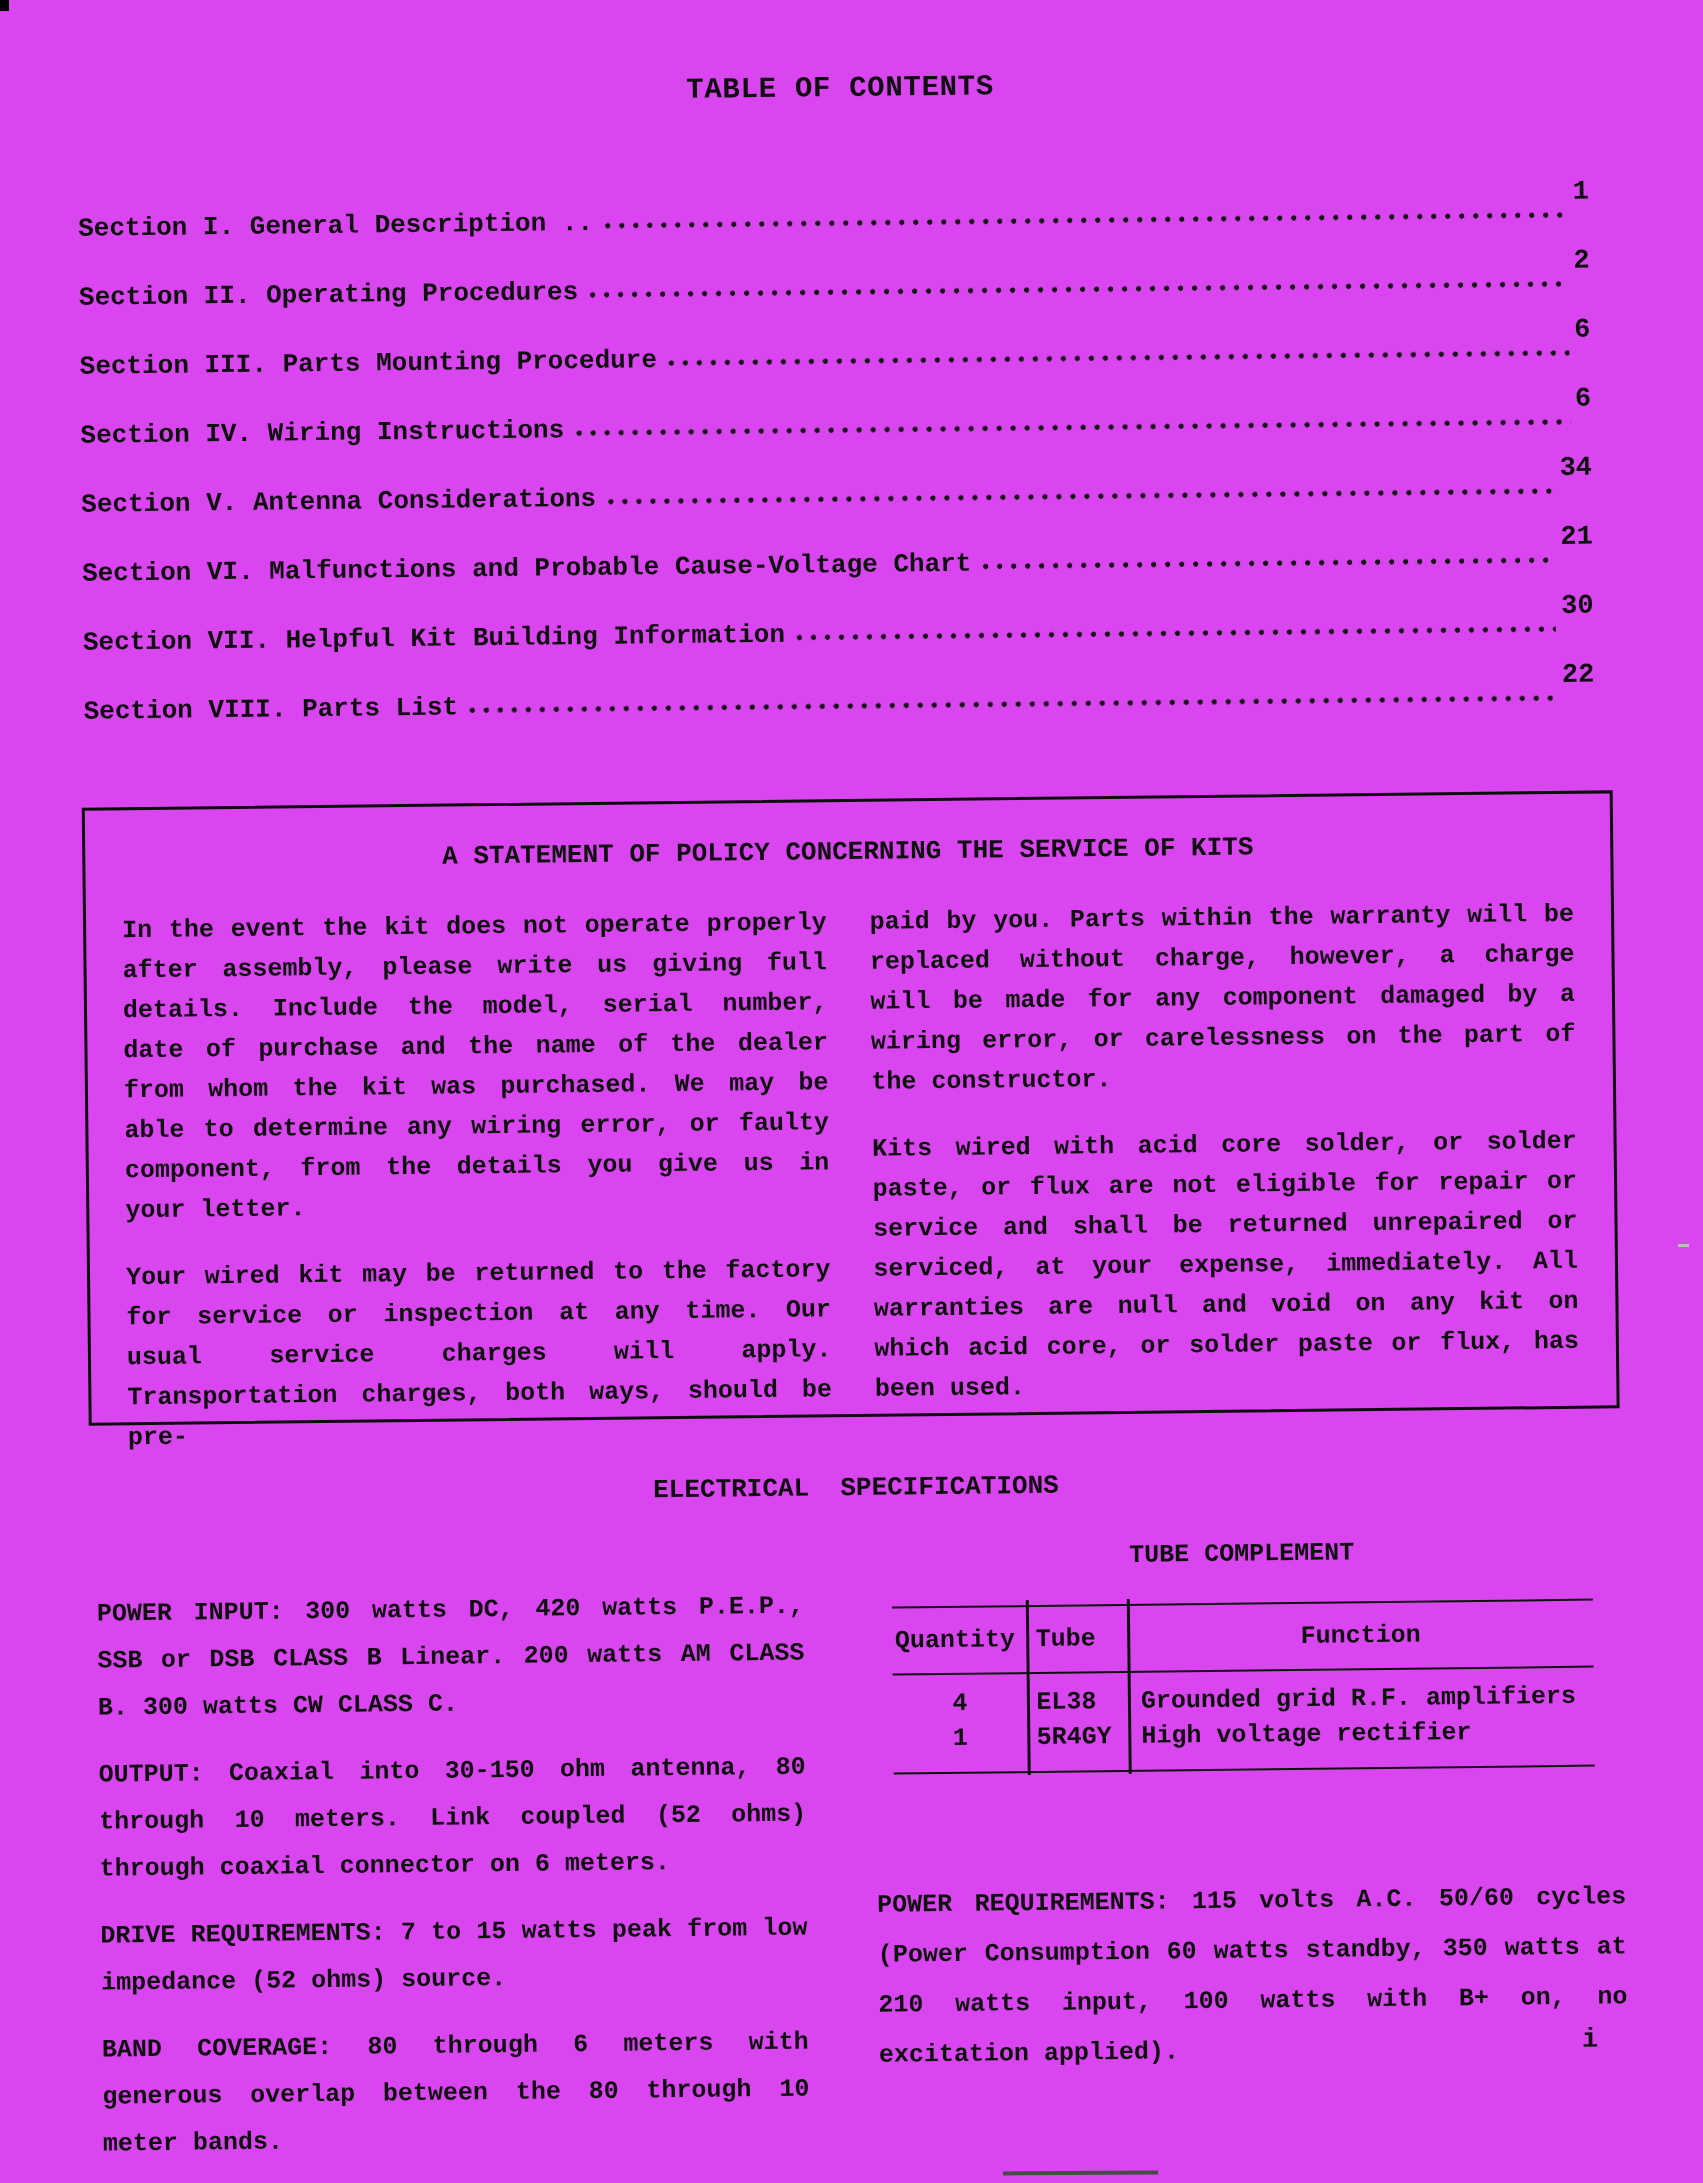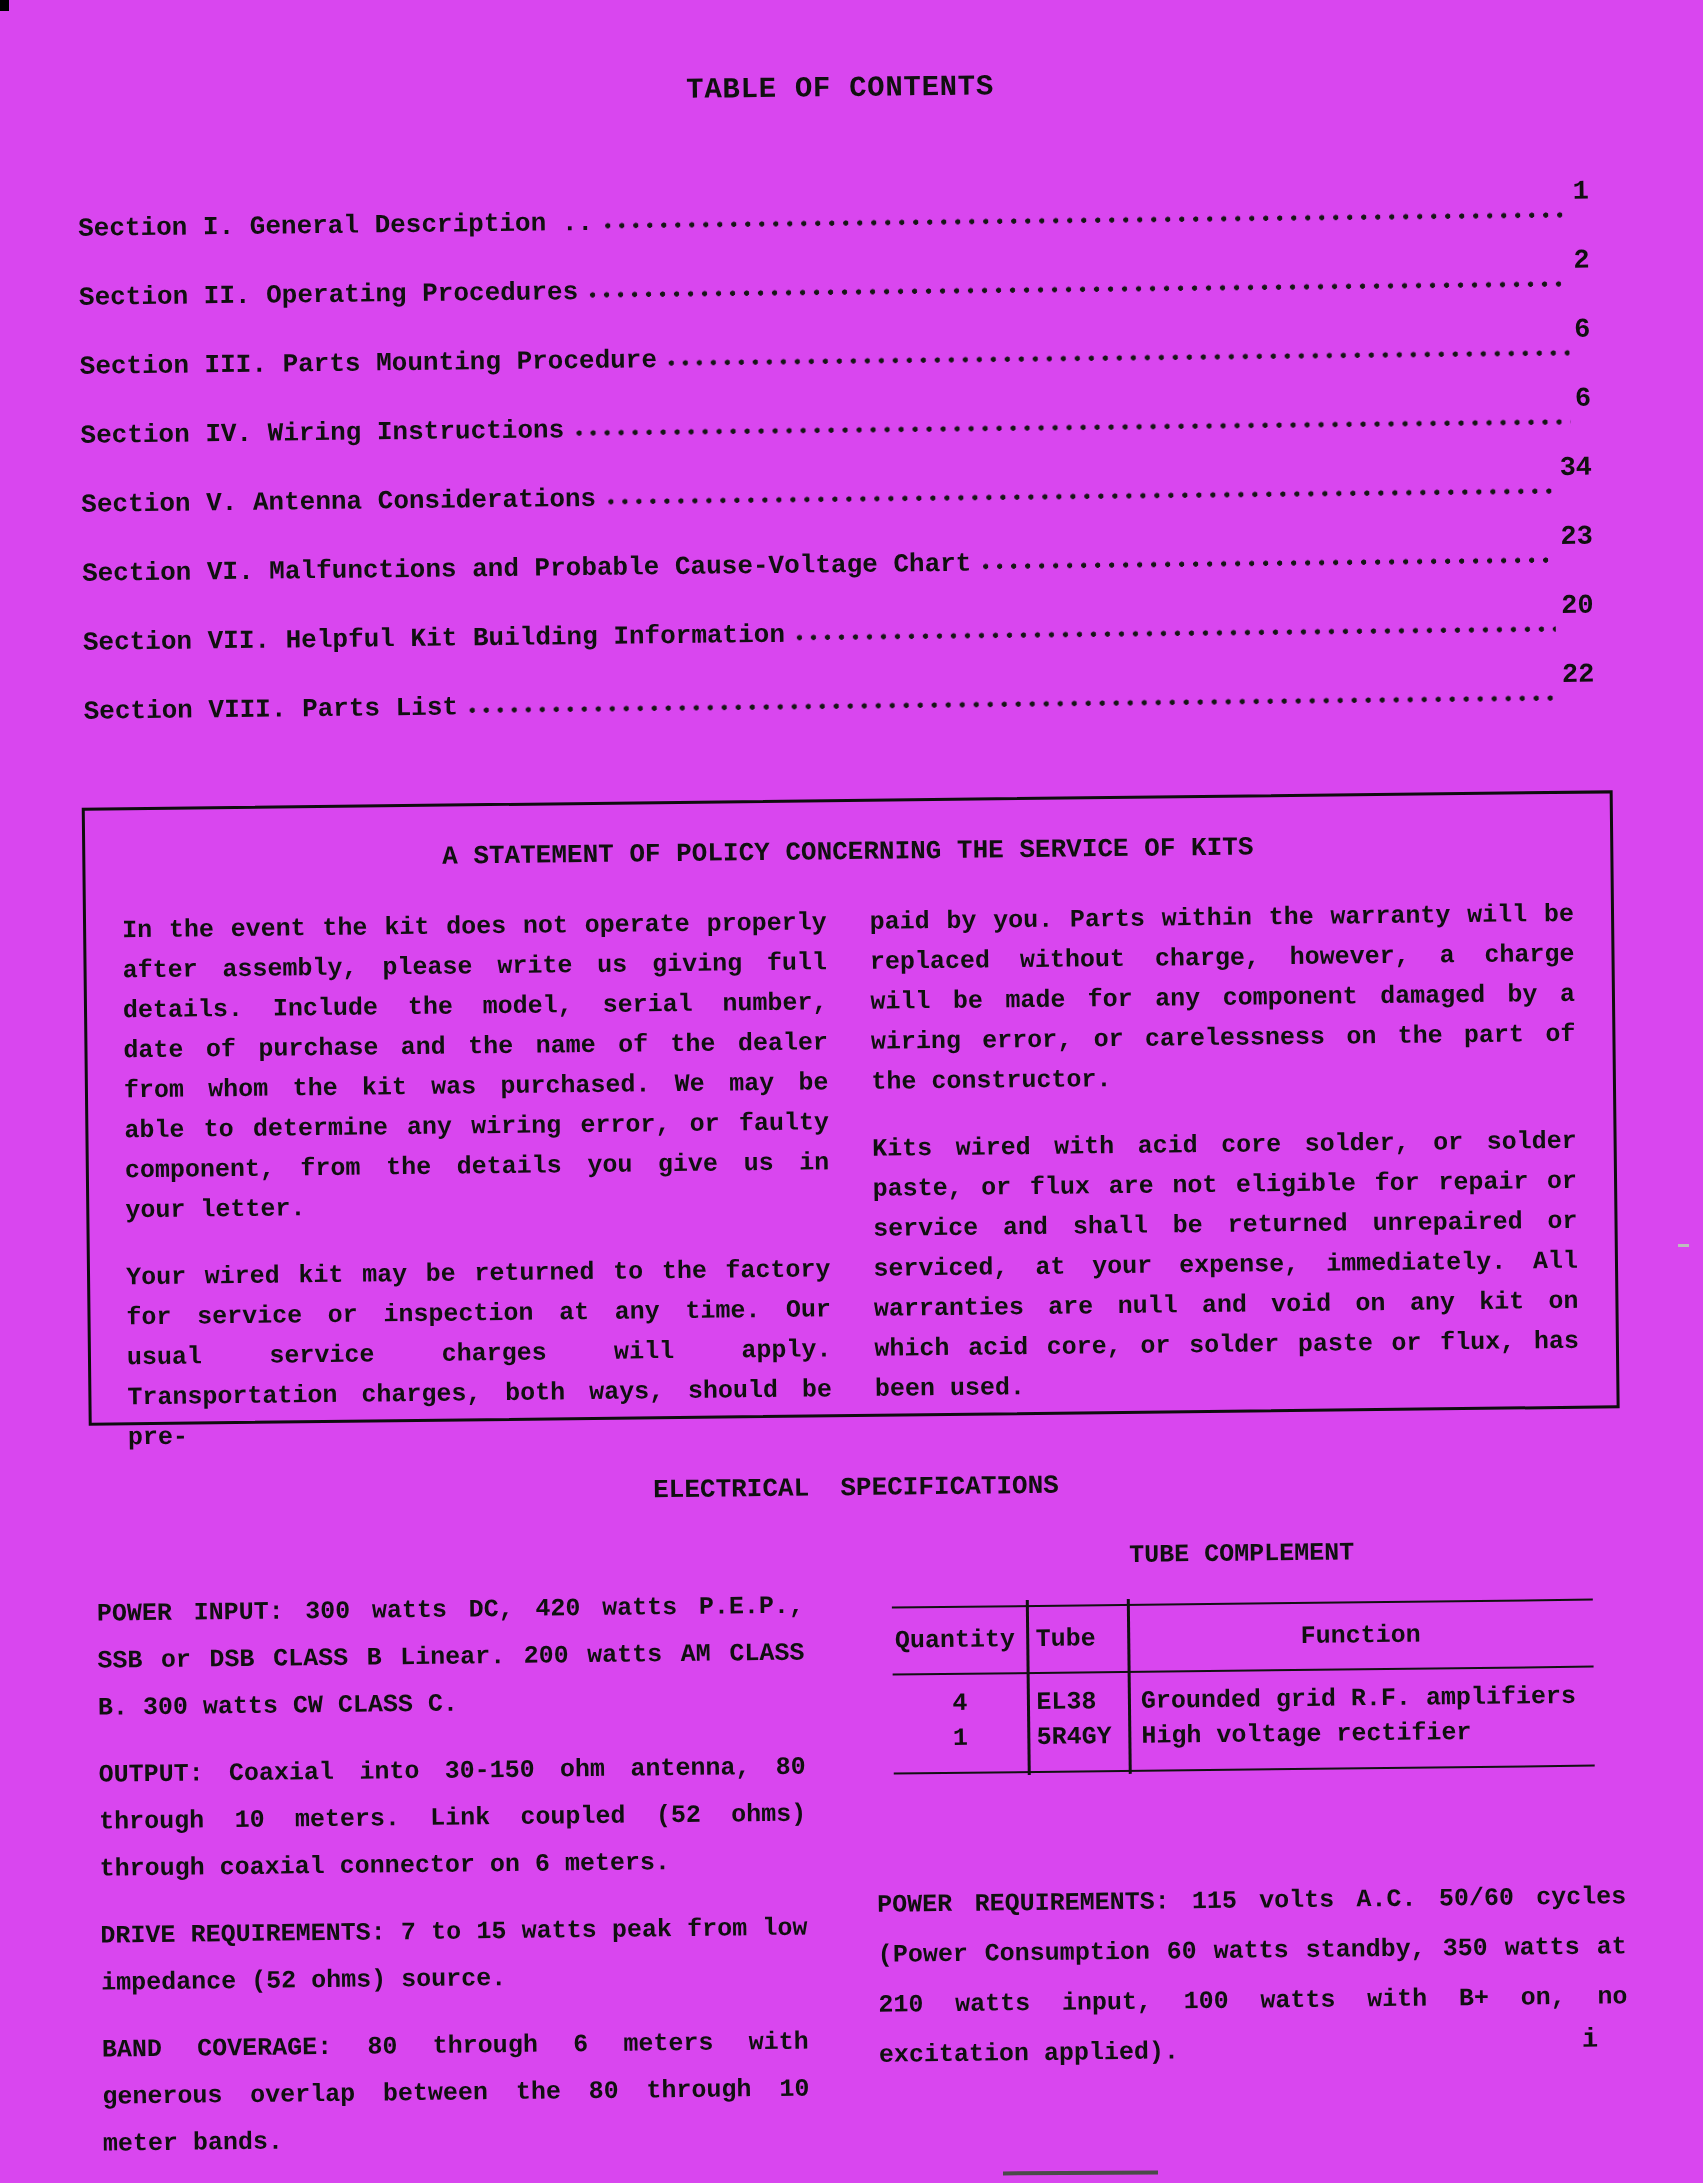--- a/index.html
+++ b/index.html
@@ -100,26 +100,26 @@
         <span class="toc-num">6</span>
       </div>
       <div class="toc-row">
         <span class="toc-label">Section V. Antenna Considerations</span>
         <span class="leader"></span>
         <span class="toc-num">34</span>
       </div>
       <div class="toc-row">
         <span class="toc-label">Section VI. Malfunctions and Probable Cause-Voltage Chart</span>
         <span class="leader"></span>
-        <span class="toc-num">23</span>
+        <span class="toc-num">21</span>
       </div>
       <div class="toc-row">
         <span class="toc-label">Section VII. Helpful Kit Building Information</span>
         <span class="leader"></span>
-        <span class="toc-num">20</span>
+        <span class="toc-num">30</span>
       </div>
       <div class="toc-row">
         <span class="toc-label">Section VIII. Parts List</span>
         <span class="leader"></span>
         <span class="toc-num">22</span>
       </div>
     </div>
 
     <div class="policy">
       <div class="policy-title">A STATEMENT OF POLICY CONCERNING THE SERVICE OF KITS</div>

